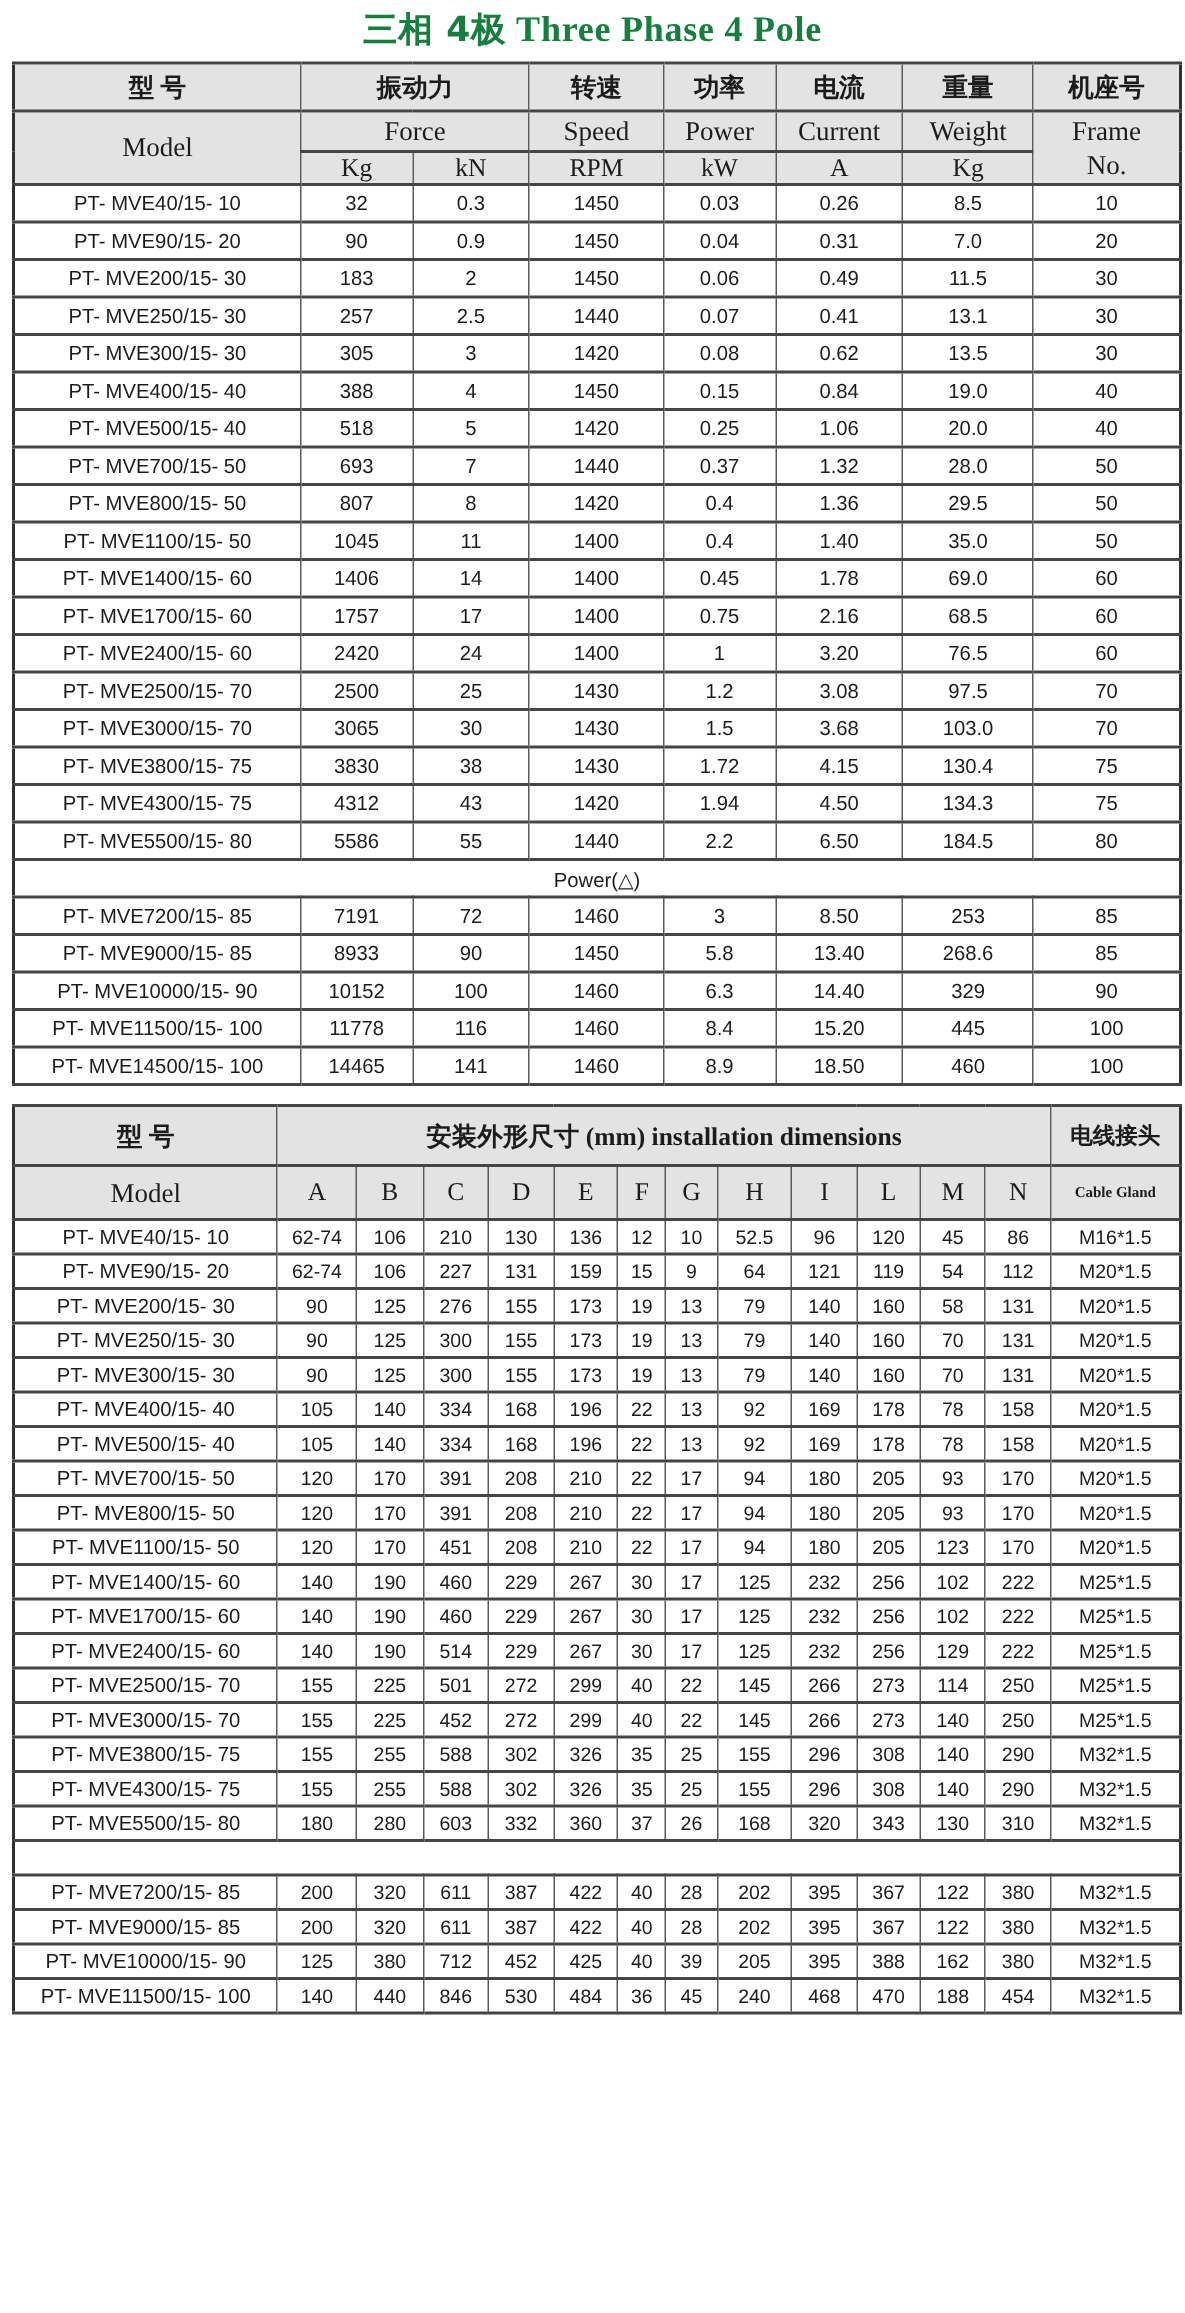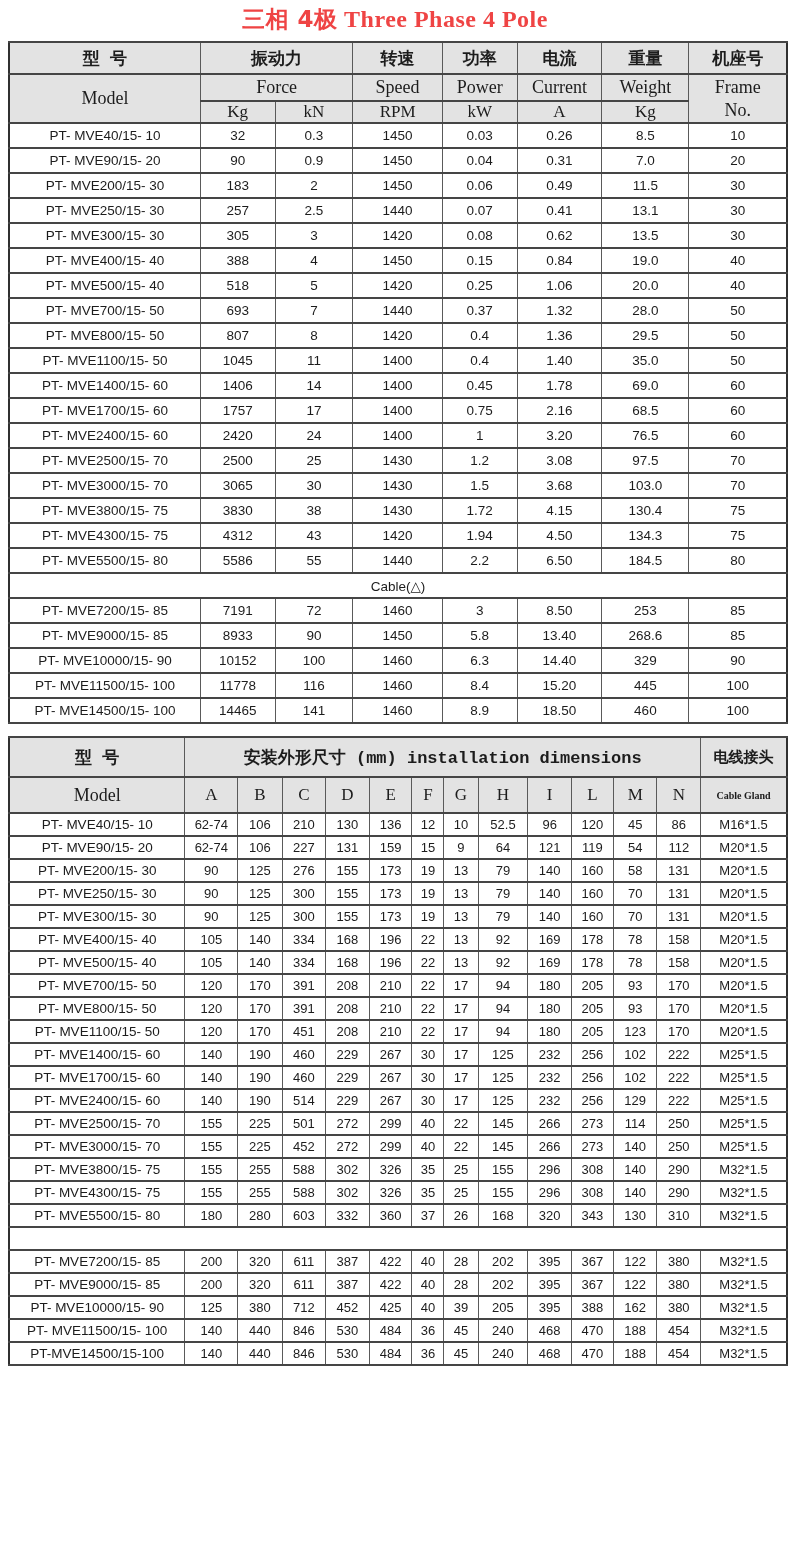--- a/index.html
+++ b/index.html
@@ -10,21 +10,21 @@
     font-family: "Liberation Sans", sans-serif;
     color: #1c1c1c;
   }
   .page-title {
     text-align: center;
     padding-top: 4px;
     height: 41px;
     font-family: "Liberation Serif", serif;
     font-weight: bold;
     font-size: 24px;
-    color: #ef4444;
+    color: #15803d;
     letter-spacing: 0.5px;
   }
   .page-title .zh-part { font-family: "DejaVu Sans", sans-serif; font-size: 23px; }
   table {
     border-collapse: collapse;
     table-layout: fixed;
     width: 780px;
     margin-left: 8px;
     border: 2px solid #303030;
   }
@@ -34,21 +34,21 @@
     border-right: 1px solid #5a5a5a;
     border-top: 2px solid #454545;
     border-bottom: 2px solid #454545;
     text-align: center;
     vertical-align: middle;
     overflow: hidden;
     white-space: nowrap;
   }
   thead th { background: #e3e3e3; font-weight: normal; }
   .zh {
-    font-family: Liberation Mono, monospace;
+    font-family: Liberation Serif, serif;
     font-weight: bold;
     font-size: 17px;
     margin-top: 15px;
   }
   .en-serif {
     font-family: "Liberation Serif", serif;
     font-size: 18px;
   }
   .unit-serif {
     font-family: "Liberation Serif", serif;
@@ -304,21 +304,21 @@
           <td>55</td>
           <td>1440</td>
           <td>2.2</td>
           <td>6.50</td>
           <td>184.5</td>
           <td>80</td>
         </tr>
       </tbody>
     <tbody>
       <tr class="divider-row">
-        <td colspan="8">Cable(△)</td>
+        <td colspan="8">Power(△)</td>
       </tr>
     </tbody>
     <tbody>
         <tr>
           <td class="model">PT- MVE7200/15- 85</td>
           <td>7191</td>
           <td>72</td>
           <td>1460</td>
           <td>3</td>
           <td>8.50</td>
@@ -761,32 +761,16 @@
           <td>484</td>
           <td>36</td>
           <td>45</td>
           <td>240</td>
           <td>468</td>
           <td>470</td>
           <td>188</td>
           <td>454</td>
           <td>M32*1.5</td>
         </tr>
-        <tr>
-          <td class="model">PT-MVE14500/15-100</td>
-          <td>140</td>
-          <td>440</td>
-          <td>846</td>
-          <td>530</td>
-          <td>484</td>
-          <td>36</td>
-          <td>45</td>
-          <td>240</td>
-          <td>468</td>
-          <td>470</td>
-          <td>188</td>
-          <td>454</td>
-          <td>M32*1.5</td>
-        </tr>
       </tbody>
   </table>
 
 </div>
 
 </body></html>

